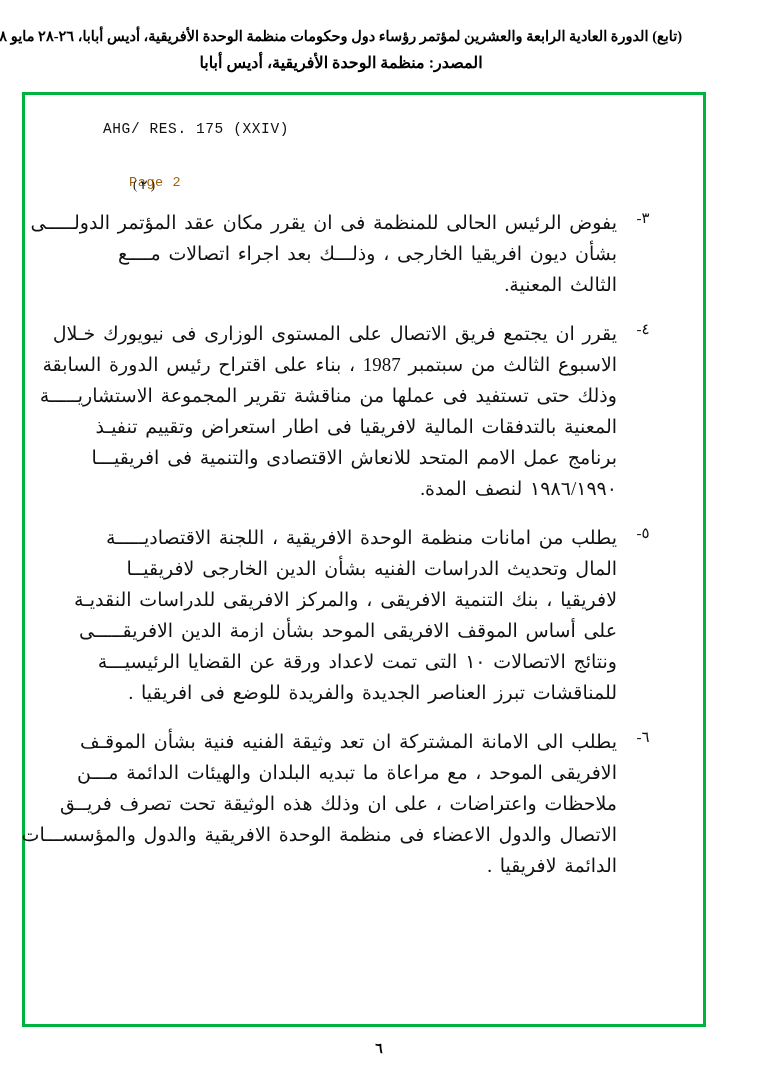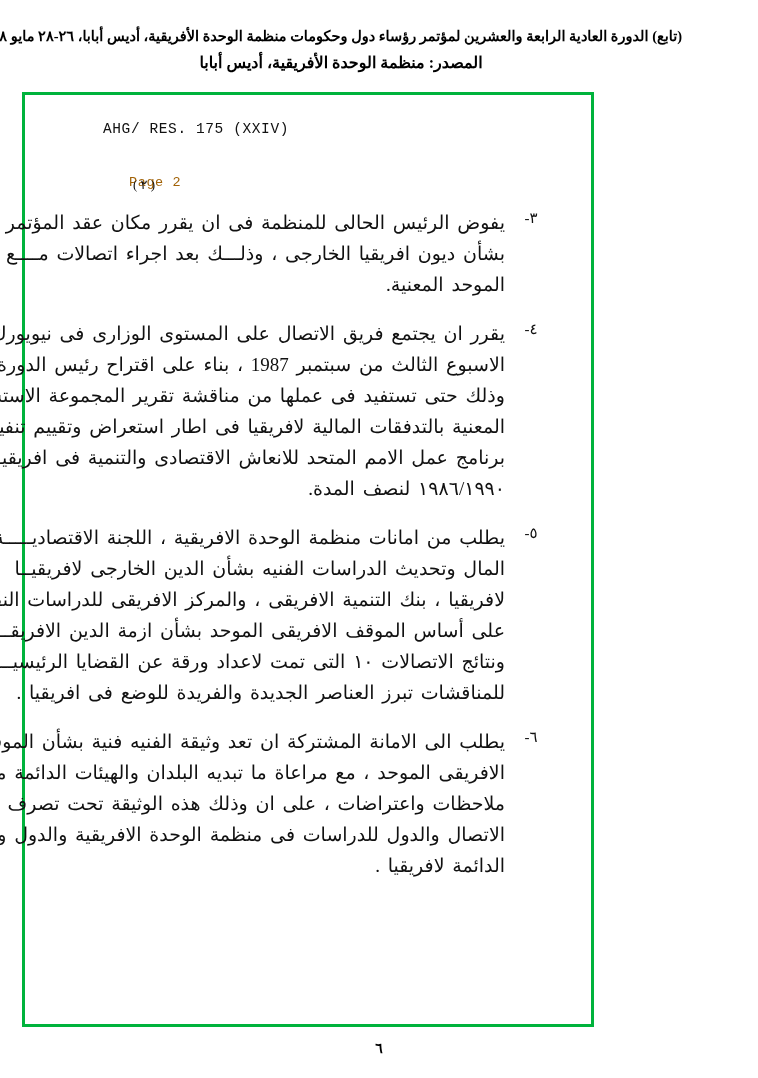--- a/index.html
+++ b/index.html
@@ -45,21 +45,21 @@
     font-weight: bold;
     color: #000000;
     white-space: nowrap;
   }
 
   
   .frame {
     position: absolute;
     top: 92px;
     left: 22px;
-    width: 572px;
+    width: 684px;
     height: 935px;
     border: 3px solid #00b33c;
     box-sizing: border-box;
     background: #ffffff;
   }
   .doc-code-inner {
     position: absolute;
     top: 26px;
     left: 78px;
     direction: ltr;
@@ -159,21 +159,21 @@
     <div class="page-label">Page  2</div>
     <div class="page-label-ar">( ٢ )</div>
 
     <div class="body-area">
 
       <div class="para">
         <div class="para-num">٣-</div>
         <div class="para-text">
           <span class="ln">يفوض الرئيس الحالى للمنظمة فى  ان يقرر مكان عقد المؤتمر الدولـــــى</span>
           <span class="ln">بشأن ديون افريقيا الخارجى ،  وذلـــك بعد اجراء اتصالات  مــــع</span>
-          <span class="ln">الموحد المعنية.</span>
+          <span class="ln">الثالث المعنية.</span>
         </div>
       </div>
 
       <div class="para">
         <div class="para-num">٤-</div>
         <div class="para-text">
           <span class="ln">يقرر ان   يجتمع فريق الاتصال على   المستوى الوزارى فى نيويورك  خـلال</span>
           <span class="ln">الاسبوع الثالث من سبتمبر 1987 ، بناء على اقتراح  رئيس الدورة السابقة</span>
           <span class="ln">وذلك    حتى تستفيد فى عملها من مناقشة تقرير المجموعة الاستشاريـــــة</span>
           <span class="ln">المعنية بالتدفقات   المالية لافريقيا فى  اطار استعراض وتقييم تنفيـذ</span>
@@ -193,21 +193,21 @@
           <span class="ln">للمناقشات   تبرز العناصر الجديدة والفريدة للوضع فى افريقيا .</span>
         </div>
       </div>
 
       <div class="para">
         <div class="para-num">٦-</div>
         <div class="para-text">
           <span class="ln">يطلب الى الامانة المشتركة ان  تعد وثيقة الفنيه فنية بشأن  الموقـف</span>
           <span class="ln">الافريقى الموحد ،  مع مراعاة  ما تبديه البلدان والهيئات  الدائمة مـــن</span>
           <span class="ln">ملاحظات  واعتراضات ، على ان وذلك هذه الوثيقة تحت تصرف  فريــق</span>
-          <span class="ln">الاتصال والدول للدراسات فى منظمة الوحدة الافريقية والدول والمؤسســـات</span>
+          <span class="ln">الاتصال والدول الاعضاء فى منظمة الوحدة الافريقية والدول والمؤسســـات</span>
           <span class="ln">الدائمة لافريقيا .</span>
         </div>
       </div>
 
     </div>
   </div>
 
   <div class="footer-num">٦</div>
 
 </div>

